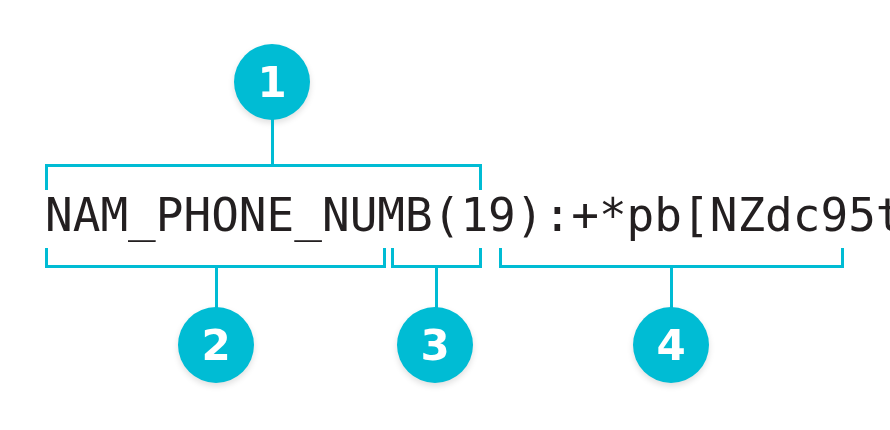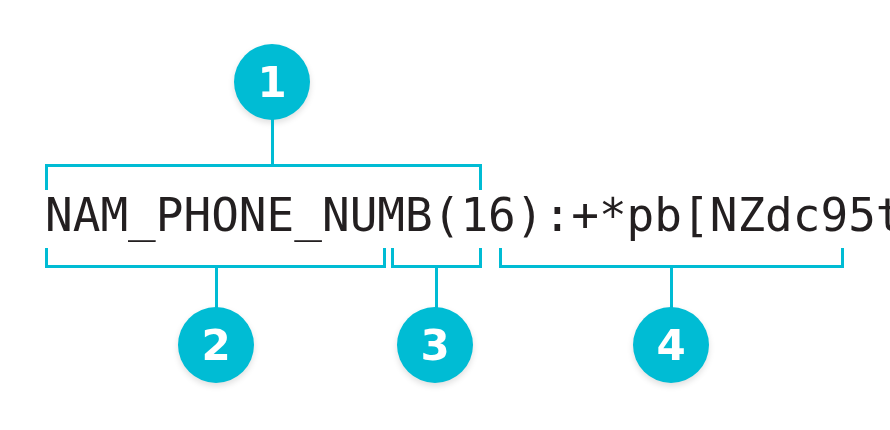--- a/index.html
+++ b/index.html
@@ -80,21 +80,21 @@
 
 <div id="canvas">
 
   <div class="callout" style="left:234px; top:44px;">
     <span>1</span>
   </div>
   <div class="leader" style="left:271px; top:118px; height:48px;"></div>
 
   <div class="bracket bracket-top" style="left:45px; top:164px; width:437px; height:26px;"></div>
 
-  <div class="code-line"><span class="seg">NAM_PHONE_NUMB</span><span class="seg">(16)</span><span class="seg">:+*pb[NZdc95tLB</span></div>
+  <div class="code-line"><span class="seg">NAM_PHONE_NUMB</span><span class="seg">(19)</span><span class="seg">:+*pb[NZdc95tLB</span></div>
 
   <div class="bracket bracket-bottom" style="left:45px; top:248px; width:341px; height:20px;"></div>
 
   <div class="bracket bracket-bottom" style="left:391px; top:248px; width:91px; height:20px;"></div>
 
   <div class="bracket bracket-bottom" style="left:499px; top:248px; width:345px; height:20px;"></div>
 
   <div class="leader" style="left:215px; top:265px; height:45px;"></div>
   <div class="callout" style="left:178px; top:307px;">
     <span>2</span>

